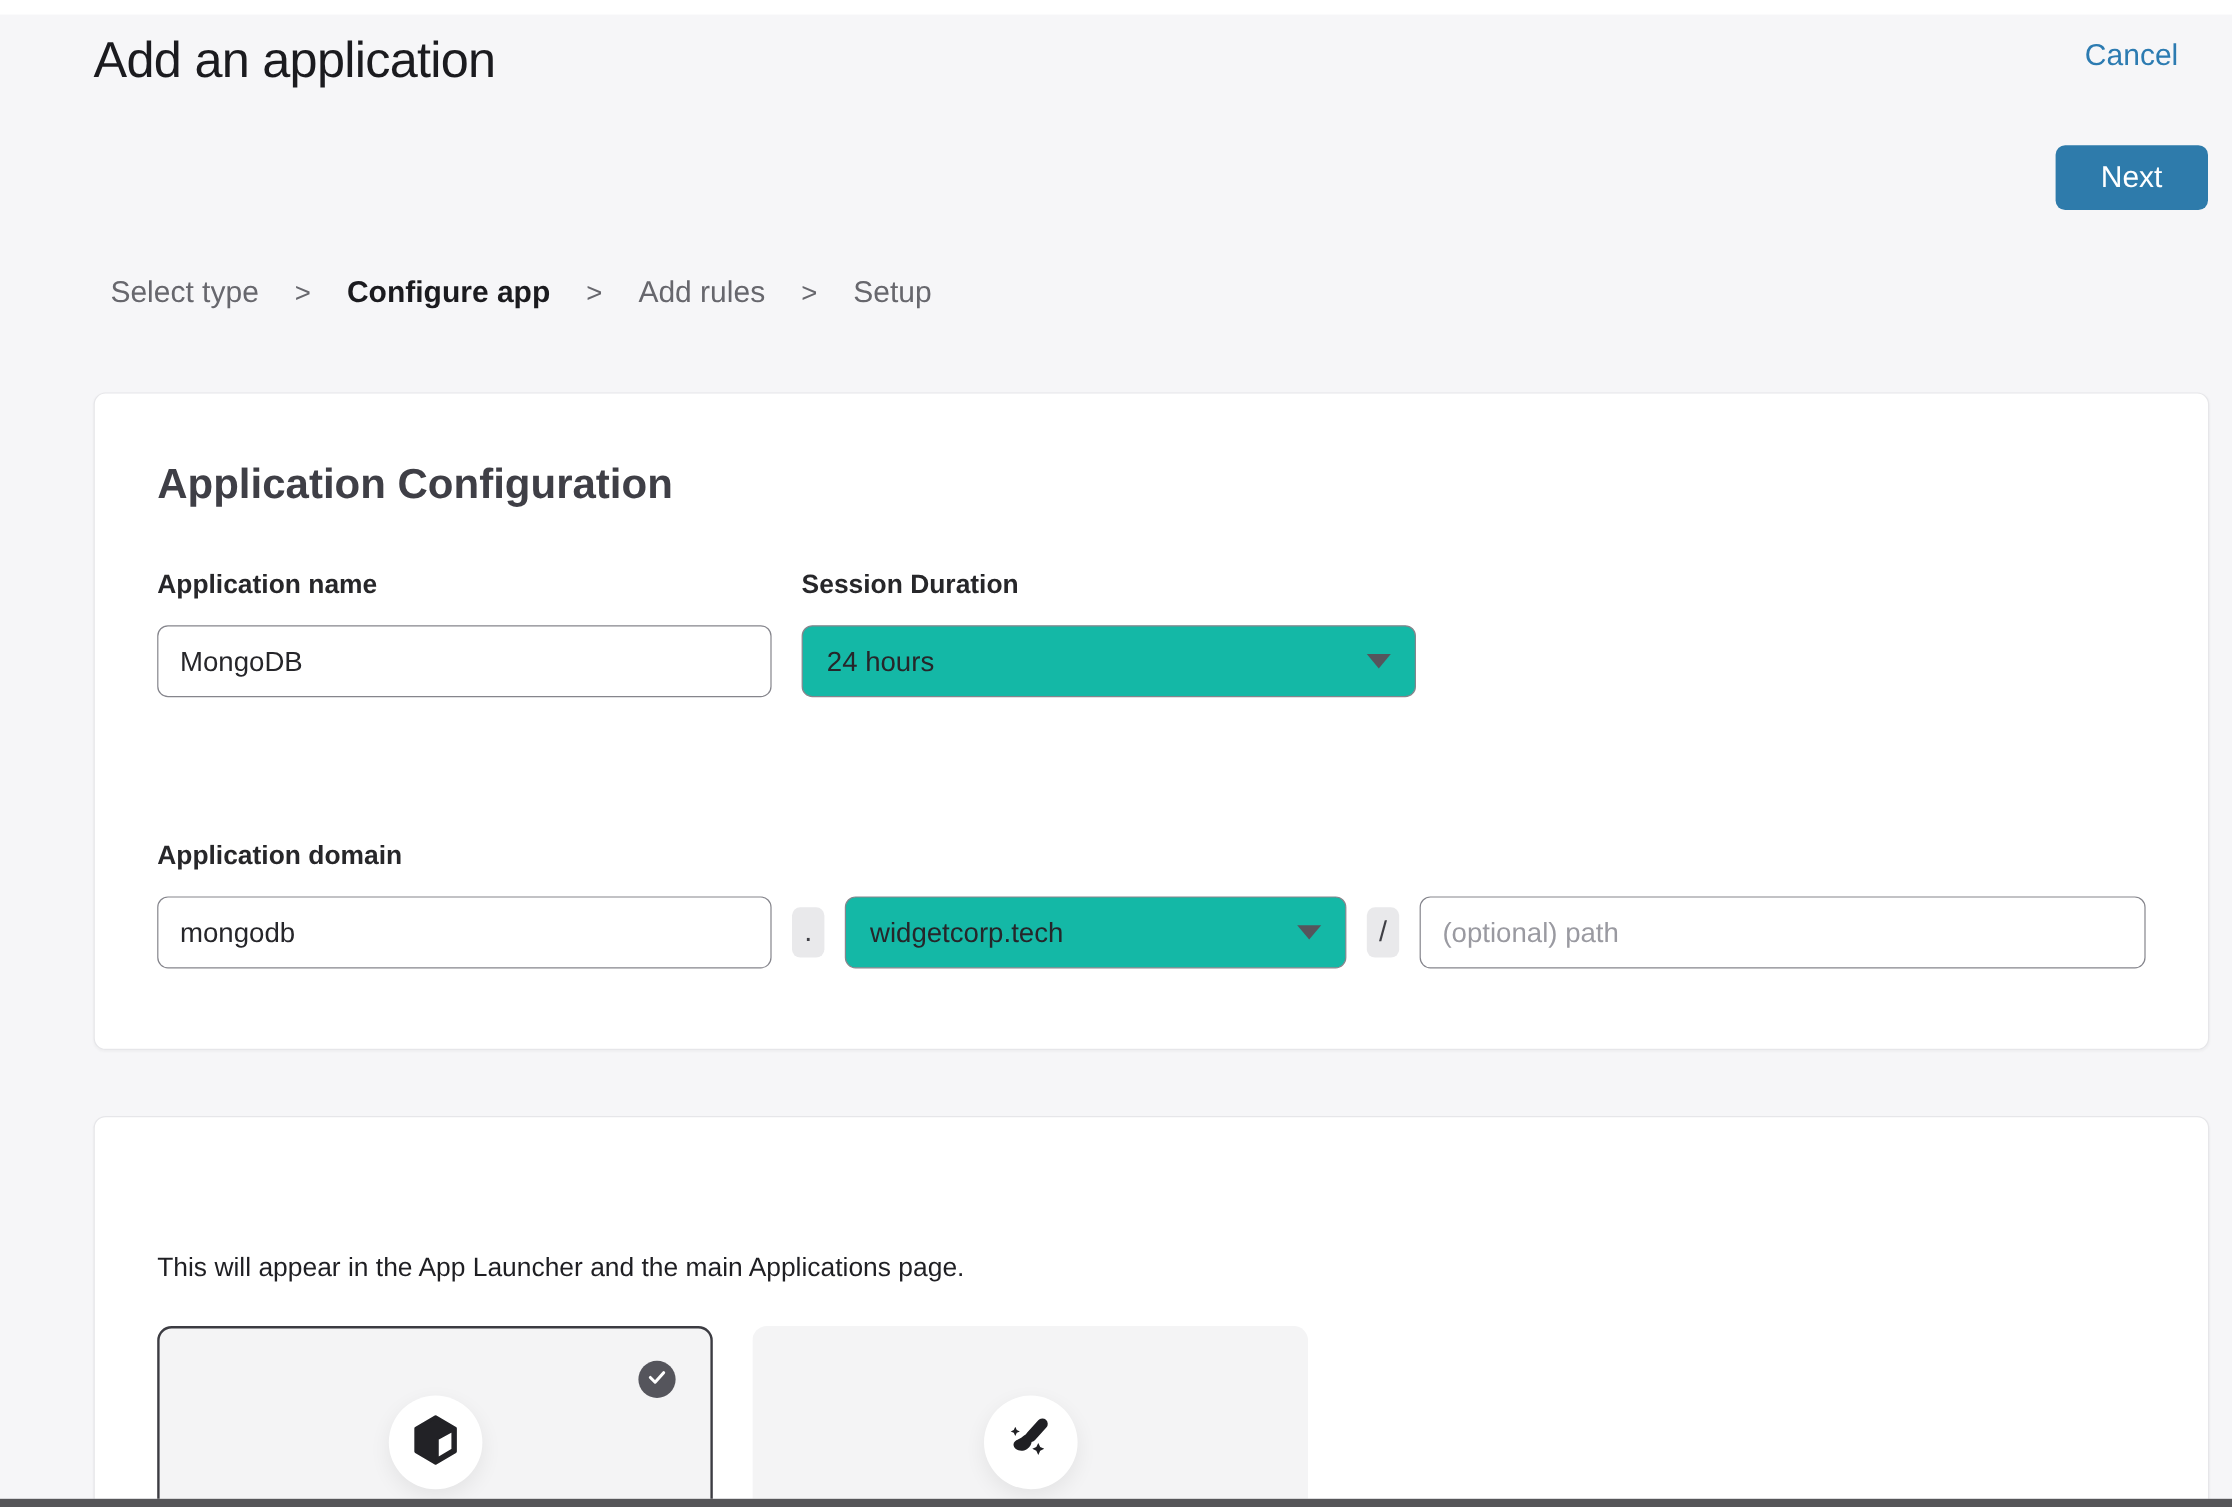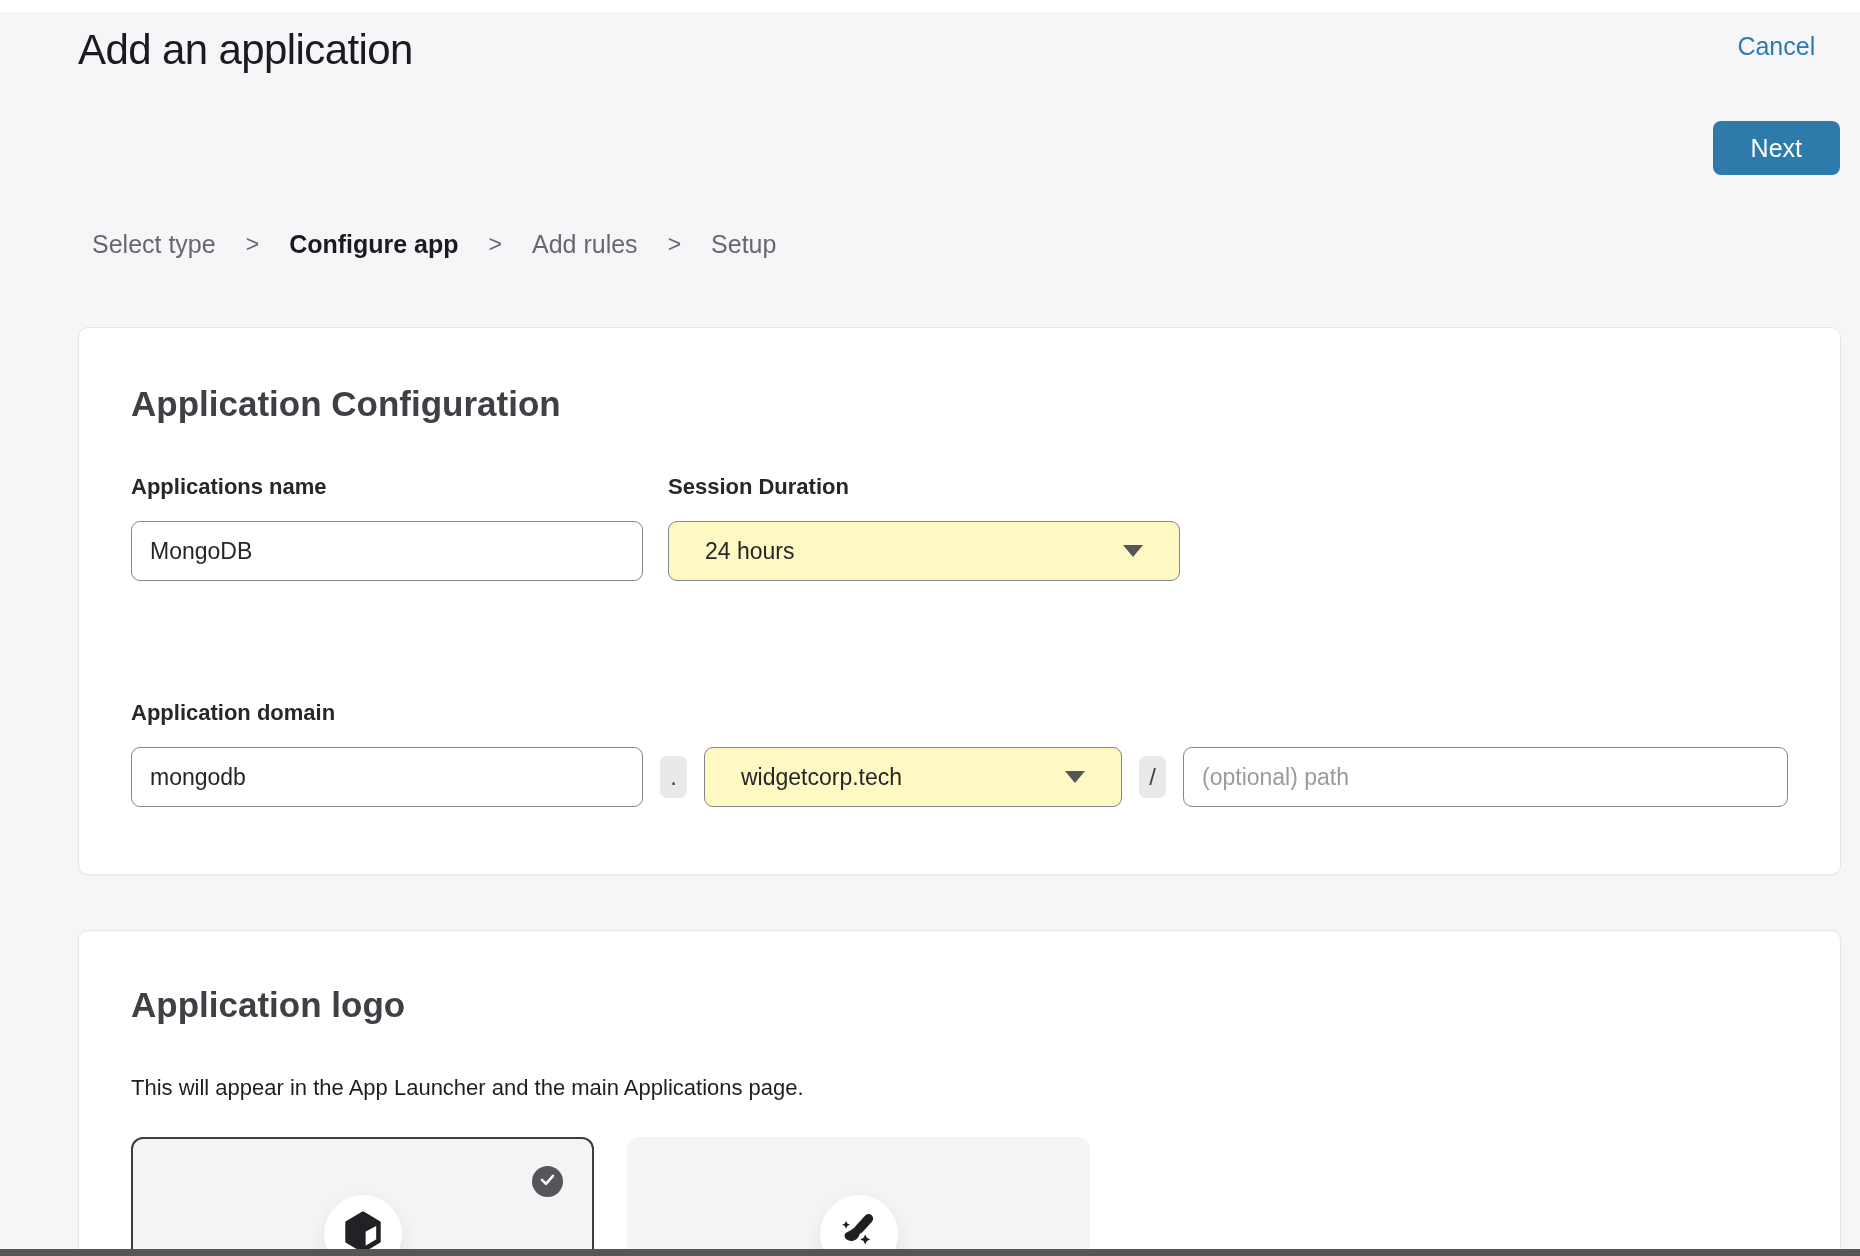--- a/index.html
+++ b/index.html
@@ -50,23 +50,23 @@
   .fields-row { display: flex; gap: 25px; margin-top: 54px; }
   .field { width: 512px; }
   .field-label { display: block; font-size: 22px; line-height: 26px; font-weight: 700; color: #27272a; margin-bottom: 21px; }
   .text-input {
     width: 100%; height: 60px; background: #fff;
     border: 1.5px solid #85858c; border-radius: 9px;
     font-size: 23px; color: #26262a; padding: 0 18px; font-family: inherit;
   }
   .text-input::placeholder { color: #9a9aa1; }
   .select {
-    height: 60px; background: #fef9c3; border: 1.5px solid #85858c; border-radius: 9px;
+    height: 60px; background: #14b8a6; border: 1.5px solid #85858c; border-radius: 9px;
     display: flex; align-items: center; justify-content: space-between;
-    padding: 0 36px; font-size: 23px; color: #26262a; cursor: pointer;
+    padding: 0 20px; font-size: 23px; color: #26262a; cursor: pointer;
   }
   .tri { width: 0; height: 0; border-left: 10px solid transparent; border-right: 10px solid transparent; border-top: 12px solid #55555c; }
 
   .domain-block { margin-top: 119px; }
   .domain-row { display: flex; align-items: center; gap: 17px; }
   .domain-sub-input { width: 512px; flex: none; }
   .domain-select { width: 418px; flex: none; }
   .domain-path-input { flex: 1; }
   .sep-chip {
     background: #e9e9eb; border-radius: 7px; height: 42px; min-width: 27px; padding: 0 6px;
@@ -117,21 +117,21 @@
     <span class="bc-step">Add rules</span>
     <span class="bc-sep">&gt;</span>
     <span class="bc-step">Setup</span>
   </nav>
 
   <section class="card card-config">
     <h2 class="card-heading">Application Configuration</h2>
 
     <div class="fields-row">
       <div class="field">
-        <label class="field-label">Applications name</label>
+        <label class="field-label">Application name</label>
         <input class="text-input" type="text" value="MongoDB" style="">
       </div>
       <div class="field">
         <label class="field-label">Session Duration</label>
         <div class="select">
           <span>24 hours</span>
           <span class="tri"></span>
         </div>
       </div>
     </div>
@@ -145,21 +145,20 @@
           <span>widgetcorp.tech</span>
           <span class="tri"></span>
         </div>
         <span class="sep-chip">/</span>
         <input class="text-input domain-path-input" type="text" placeholder="(optional) path" style="">
       </div>
     </div>
   </section>
 
   <section class="card card-logo">
-    <h2 class="card-heading">Application logo</h2>
     <p class="logo-desc">This will appear in the App Launcher and the main Applications page.</p>
 
     <div class="tiles">
 
       <div class="tile selected">
         <span class="check-badge">
           <span>
             <svg width="19" height="19" viewBox="0 0 24 24" fill="none">
               <path d="M5 12.5 L10 17.5 L19 7.5" stroke="#ffffff" stroke-width="3.2" stroke-linecap="round" stroke-linejoin="round"></path>
             </svg>

